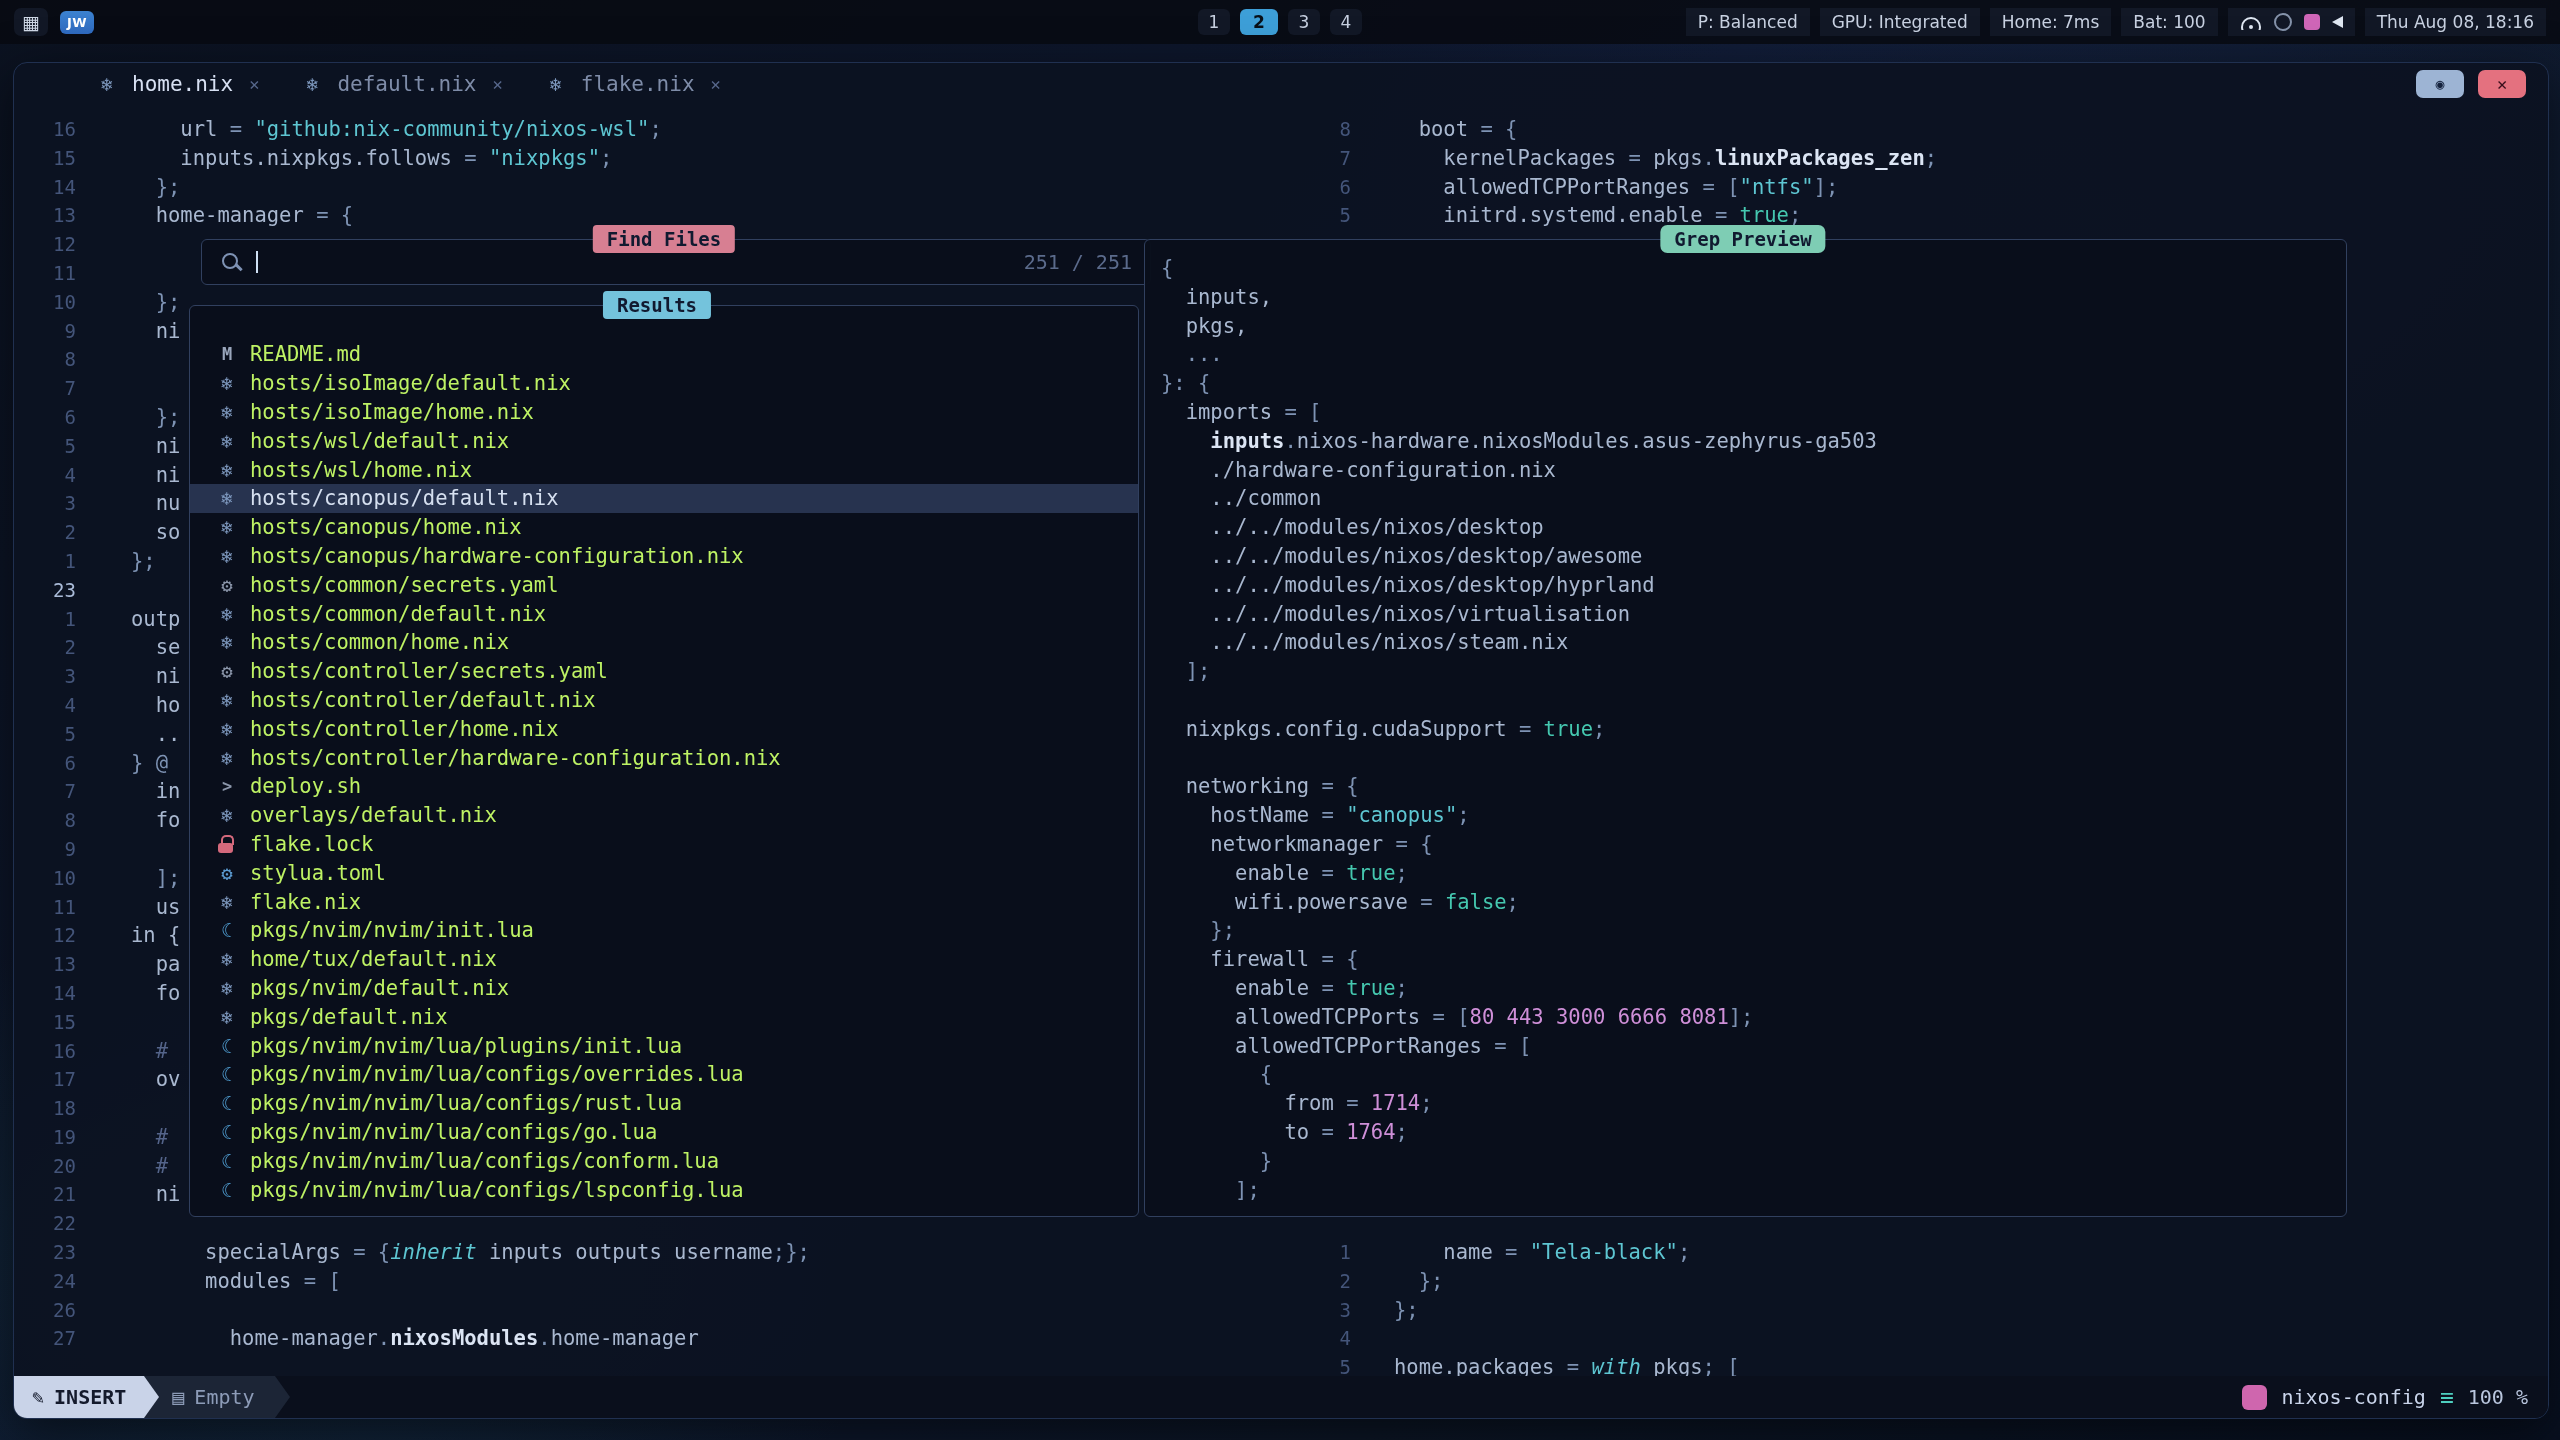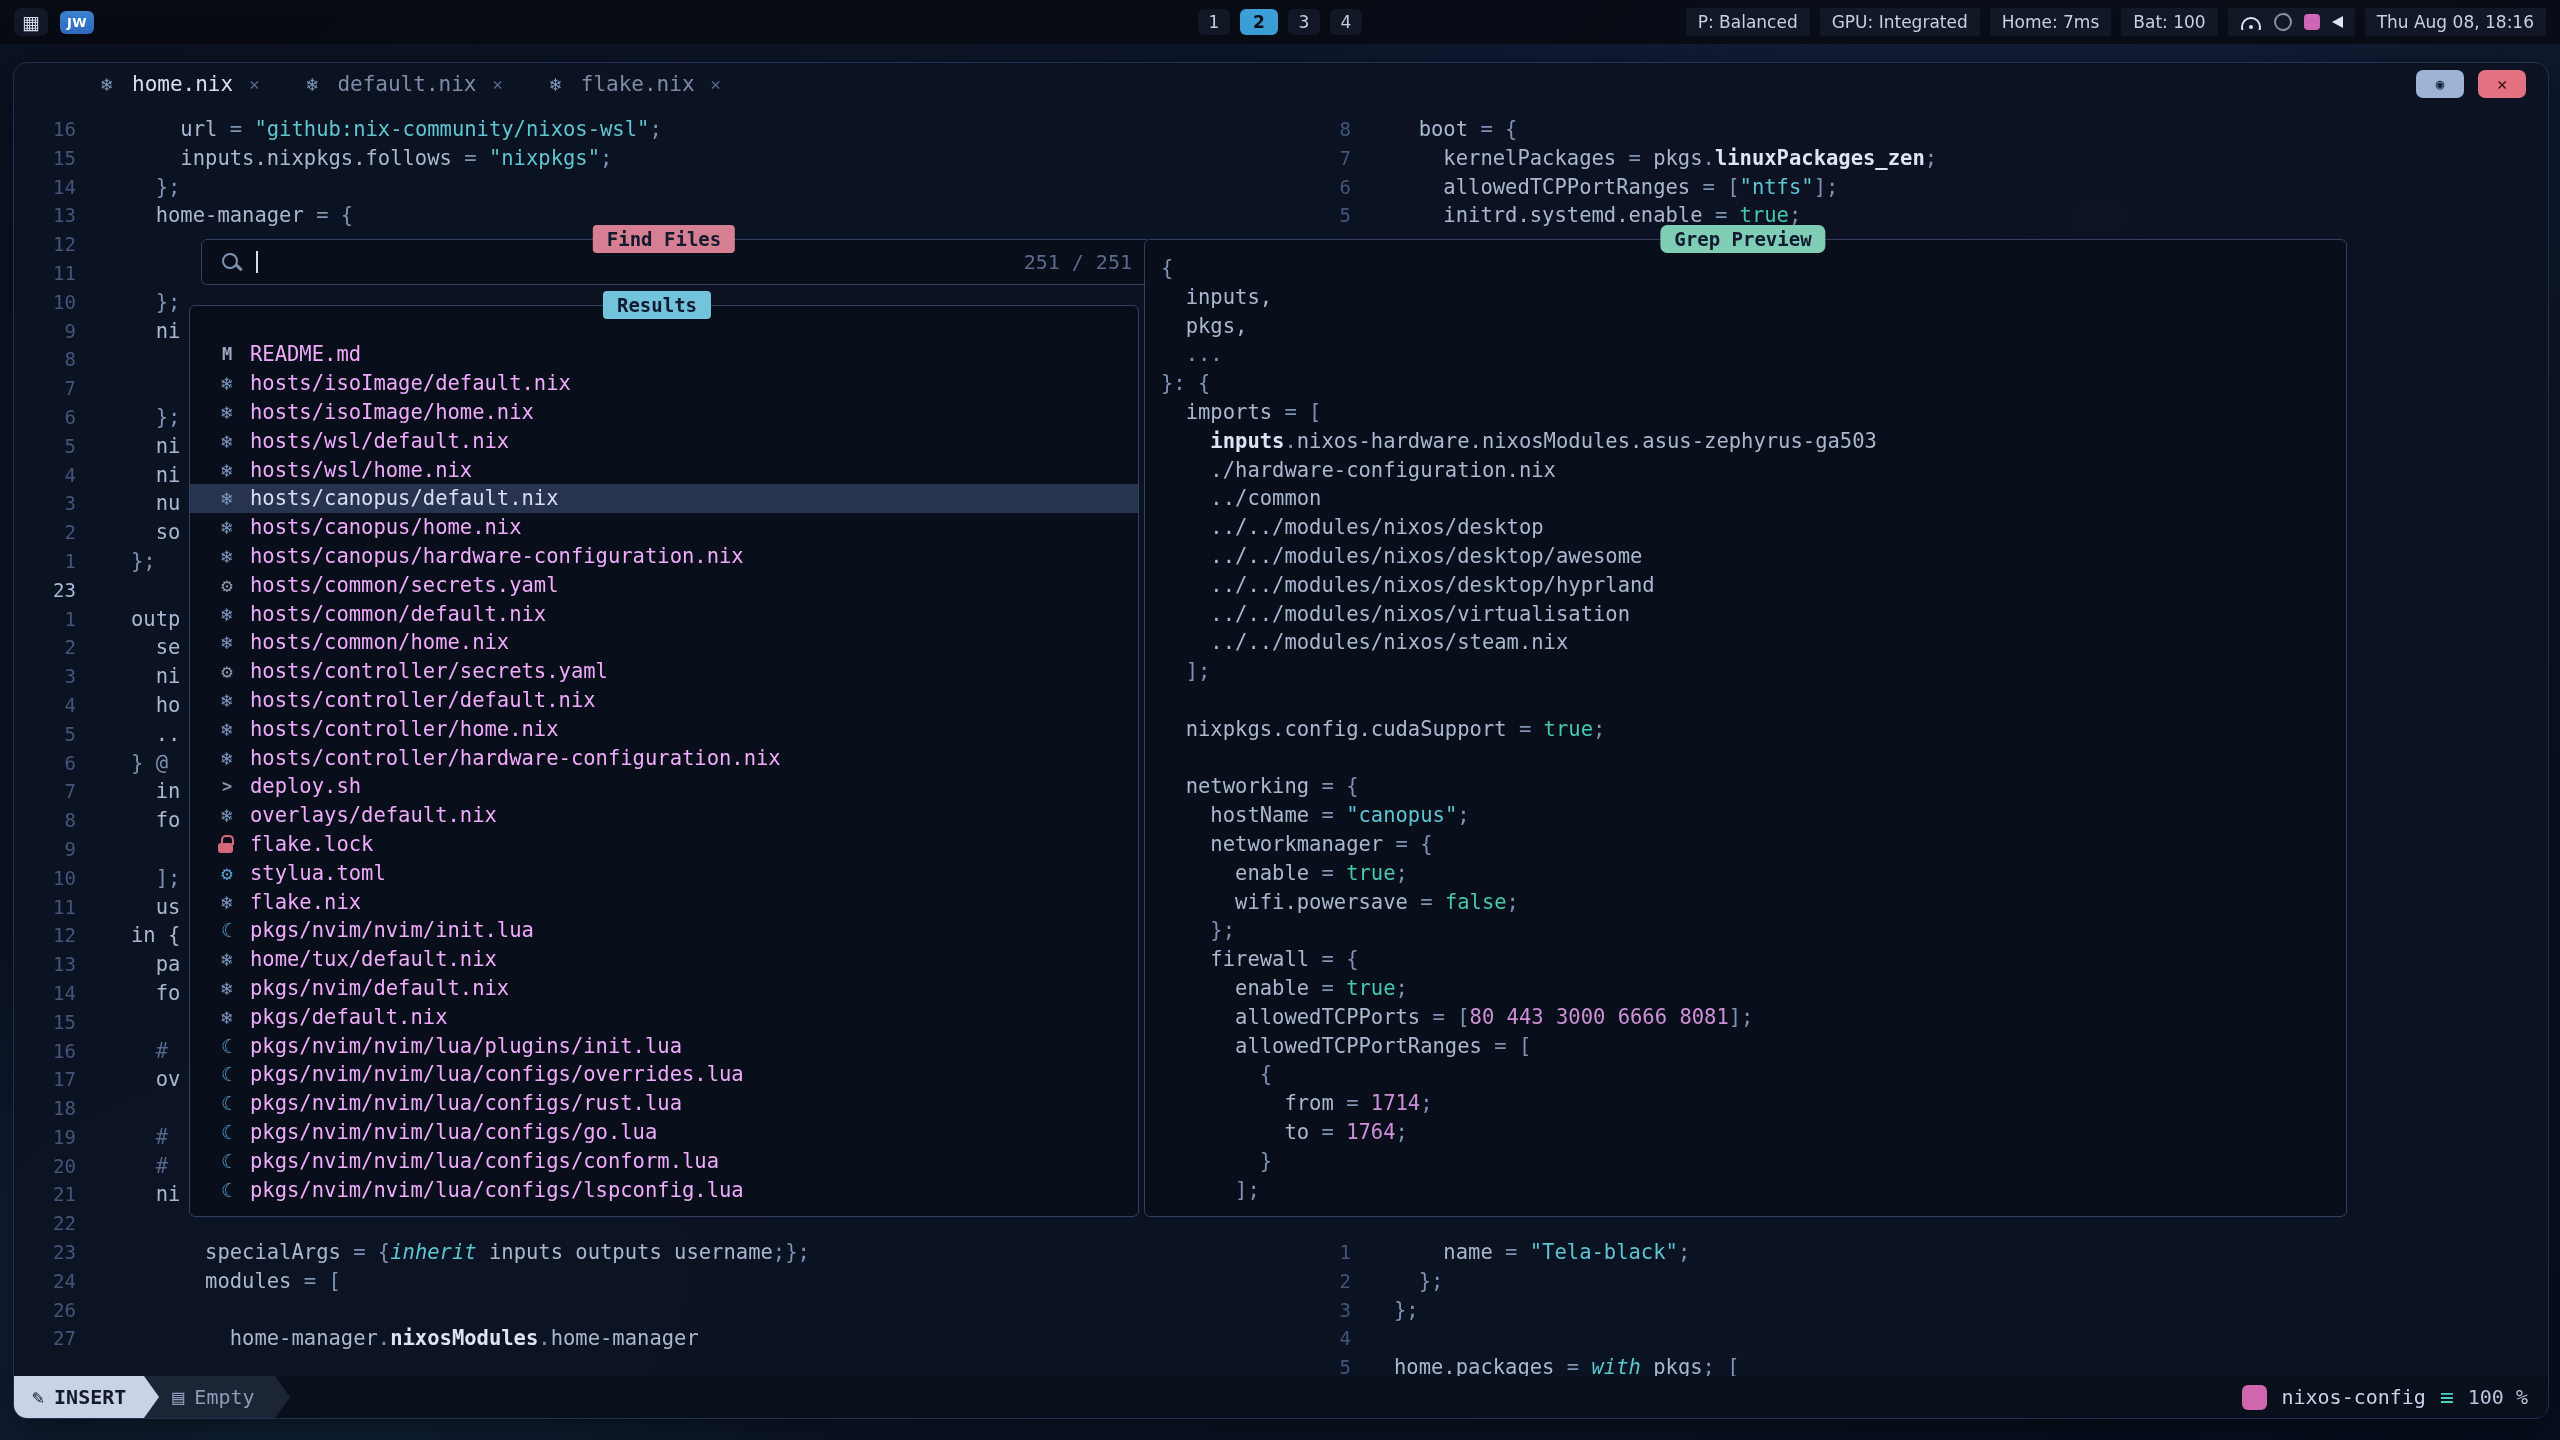--- a/index.html
+++ b/index.html
@@ -69,21 +69,21 @@
   .mag{position:relative;width:22px;height:22px;}
   .mag::before{content:"";position:absolute;left:2px;top:2px;width:12px;height:12px;border:2.5px solid #7e92b4;border-radius:50%;}
   .mag::after{content:"";position:absolute;left:15px;top:15px;width:8px;height:2.5px;background:#7e92b4;transform:rotate(45deg);}
   .caret{width:2px;height:22px;background:#cfe0f4;margin-left:14px;}
   .count{margin-left:auto;color:#5b6b8c;font-size:20px;}
   #results-list{padding-top:34px;}
   .fitem{display:flex;align-items:center;height:28.8px;padding-left:24px;gap:10px;}
   .fitem.sel{background:#27334f;}
   .fitem.sel .flabel{color:#d6e0f0;text-align:center;}
   .fi{width:26px;display:inline-flex;justify-content:center;font-size:19px;}
-  .flabel{font-size:20.5px;color:#f0abfc;}
+  .flabel{font-size:20.5px;color:#bef264;}
   .fi-nix{color:#7f9ac0}.fi-lua{color:#4f9cd0}.fi-yaml{color:#8a95a9}.fi-toml{color:#5b9bd2}
   .fi-md{color:#9aa6bc;font-weight:bold;font-size:17px}.fi-sh{color:#8a95a9;font-weight:bold;font-size:17px}
   .fi-lock{position:relative;height:22px;}
   .fi-lock::before{content:"";position:absolute;left:7px;top:2px;width:9px;height:8px;border:2.5px solid #d4697c;border-bottom:none;border-radius:5px 5px 0 0;}
   .fi-lock::after{content:"";position:absolute;left:4px;top:10px;width:15px;height:10px;background:#d4697c;border-radius:3px;}
   #preview-code{padding:14px 0 0 16px;}
   #preview-code .row{display:block;}
 
   
   .status{position:absolute;left:0;right:0;bottom:0;height:42px;background:#0a0f1c;display:flex;align-items:center;font-size:20px;}

